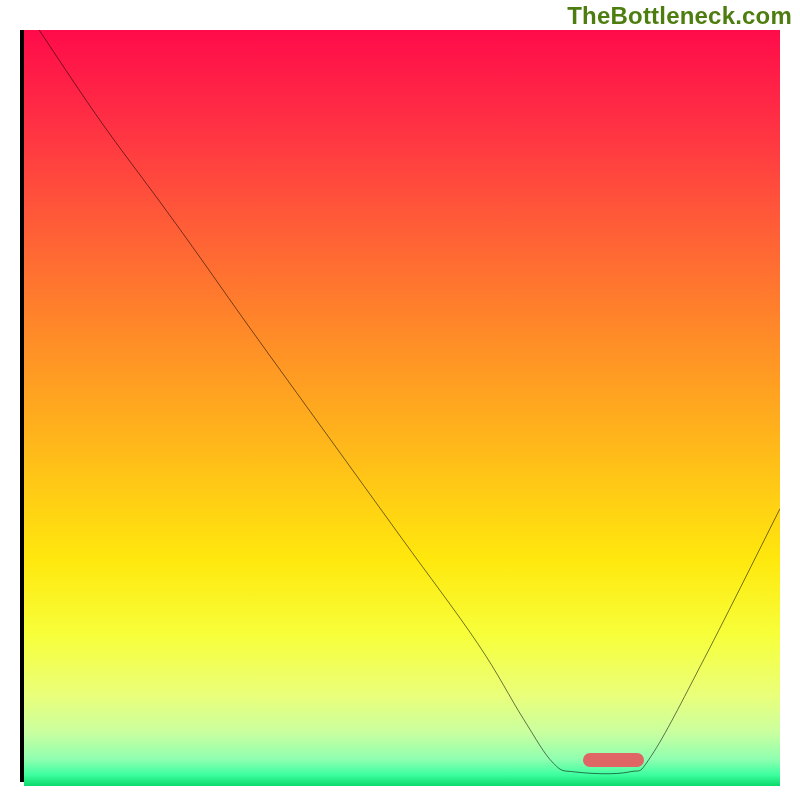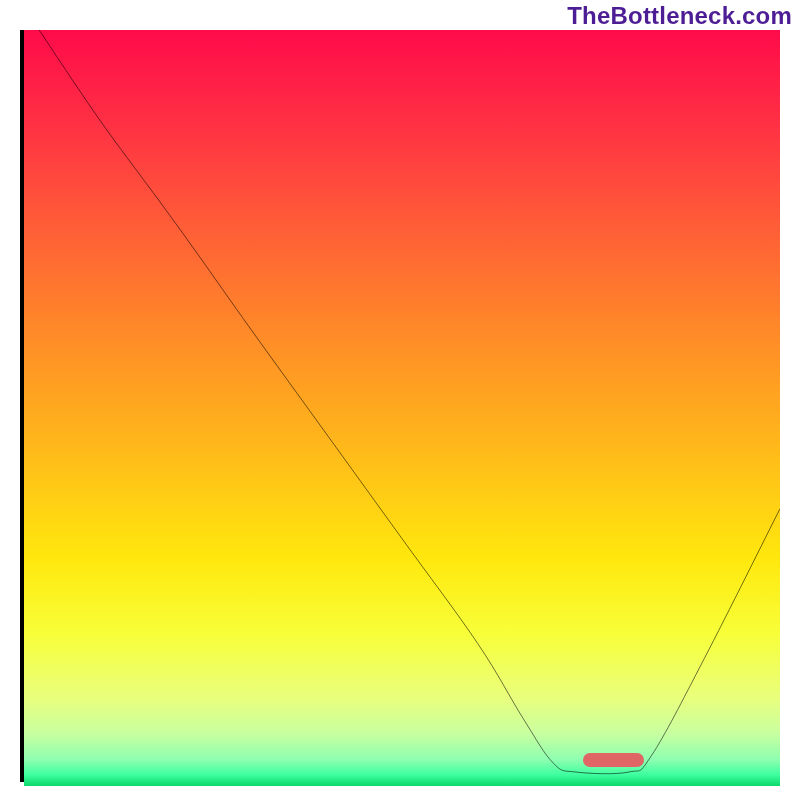--- a/index.html
+++ b/index.html
@@ -14,21 +14,21 @@
     position: relative;
     width: 800px;
     height: 800px;
   }
   .watermark {
     position: absolute;
     top: 2px;
     right: 8px;
     font-size: 24px;
     font-weight: bold;
-    color: #4c1d95;
+    color: #4d7c0f;
     font-family: Arial, Helvetica, sans-serif;
     letter-spacing: 0.2px;
   }
   .plot-frame {
     position: absolute;
     left: 20px;
     top: 30px;
     width: 760px;
     height: 752px;
     border-left: 4px solid #000;

